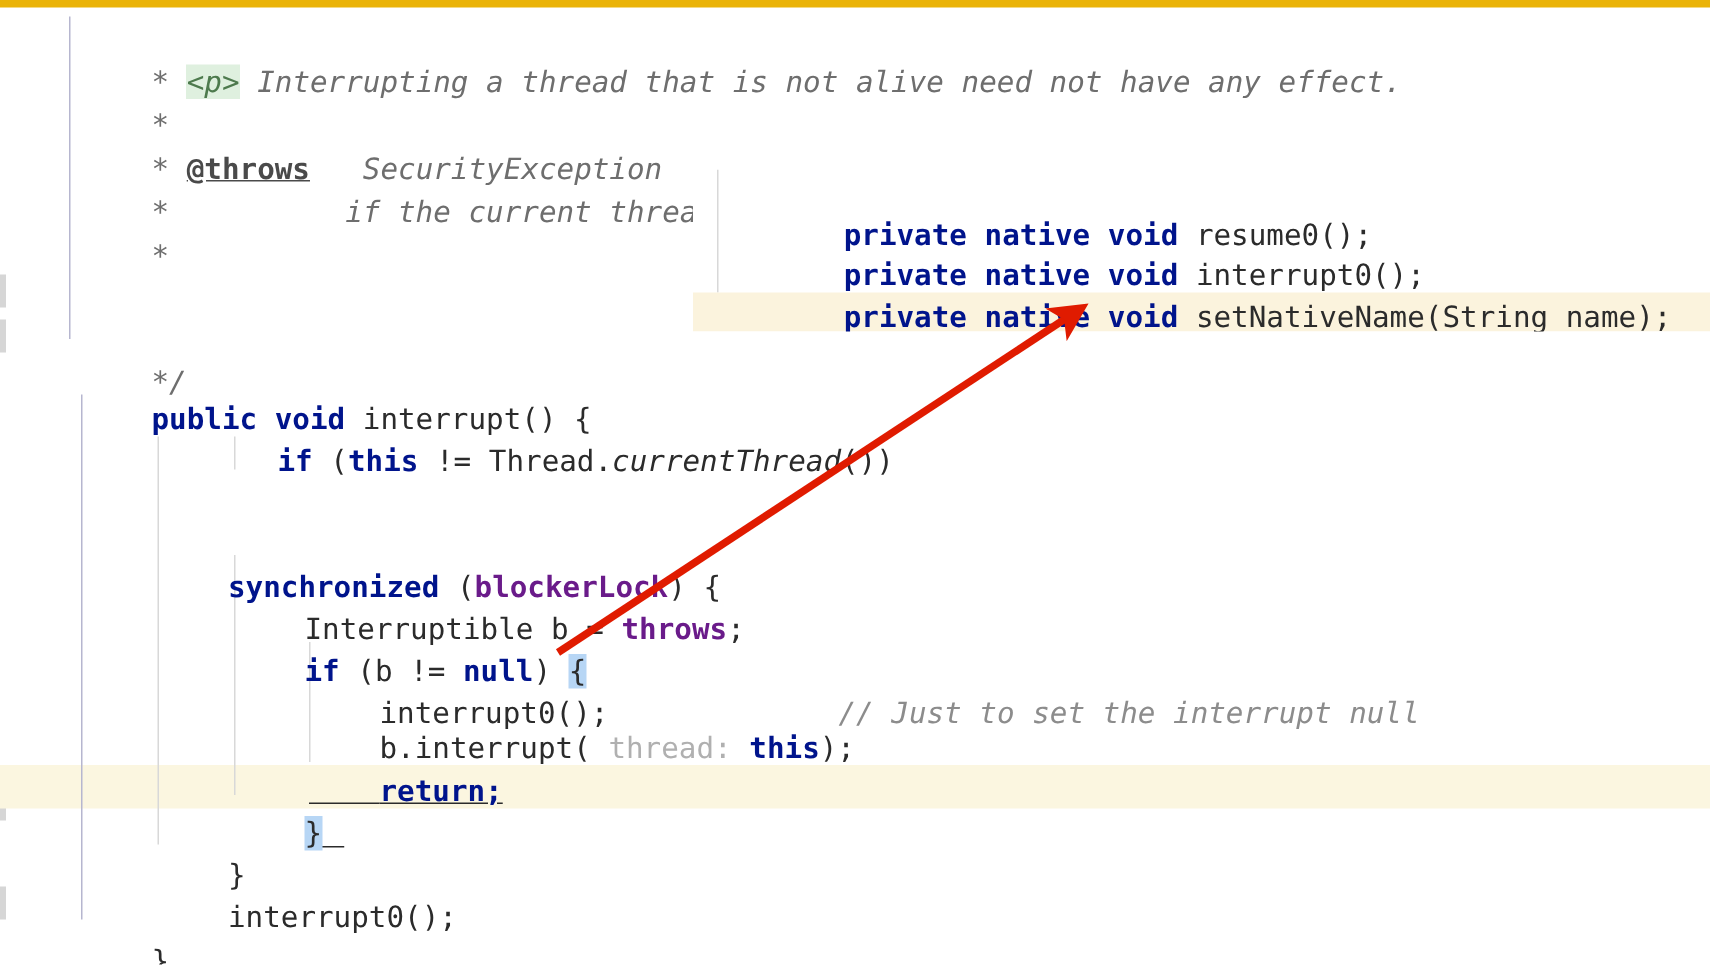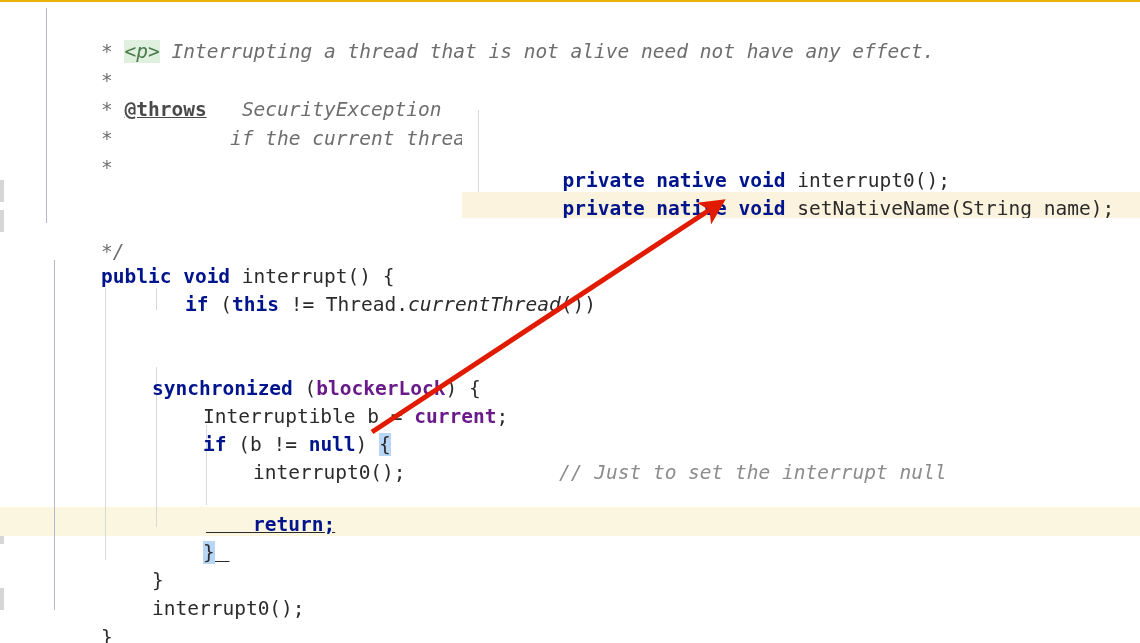--- a/index.html
+++ b/index.html
@@ -15,21 +15,21 @@
     font-family: "DejaVu Sans Mono", "Liberation Mono", monospace;
   }
 
   
   #editor {
     position: absolute;
     left: 0; top: 0;
     width: 1140px;
     height: 643px;
     background: #ffffff;
-    border-top: 2px solid #eab308;
+    border-top: 5px solid #eab308;
     box-sizing: border-box;
     overflow: hidden;
   }
 
   
   .gutter-strip {
     position: absolute;
     left: 0;
     width: 4px;
     background: #d6d6d6;
@@ -179,34 +179,37 @@
   <div class="line" style="left:105px;top:259px;padding-left:33px;">
     <span class="kw">if</span><span class="plain"> (</span><span class="kw">this</span><span class="plain"> != Thread.</span><span class="ital">currentThread</span><span class="plain">())</span>
   </div>
 
 
   <div class="line" style="left:105px;top:343px;">
     <span class="kw">synchronized</span><span class="plain"> (</span><span class="kw2">blockerLock</span><span class="plain">) {</span>
   </div>
 
   <div class="line" style="left:156px;top:371px;">
-    <span class="plain">Interruptible b = </span><span class="kw2">current</span><span class="plain">;</span>
+    <span class="plain">Interruptible b = </span><span class="kw2">throws</span><span class="plain">;</span>
   </div>
 
   <div class="line" style="left:156px;top:399px;">
     <span class="kw">if</span><span class="plain"> (b != </span><span class="kw">null</span><span class="plain">) </span><span class="brace-hl">{</span>
   </div>
 
   <div class="line" style="left:206px;top:427px;">
     <span class="plain">interrupt0();</span>
   </div>
   <div class="line" style="left:512px;top:427px;">
     <span class="comment">// Just to set the interrupt null</span>
   </div>
 
+  <div class="line" style="left:206px;top:450px;">
+    <span class="plain">b.interrupt(</span><span class="hint"> thread: </span><span class="kw">this</span><span class="plain">);</span>
+  </div>
 
   <div class="line" style="left:206px;top:479px;text-decoration:underline;">
     <span class="kw">return;</span>
   </div>
 
   <div class="line" style="left:156px;top:507px;">
     <span class="brace-hl">}</span>
   </div>
 
   <div class="line" style="left:105px;top:535px;">
@@ -218,20 +221,23 @@
   </div>
 
   <div class="line" style="left:54px;top:592px;">
     <span class="plain">}</span>
   </div>
 
   <div id="popup">
     <div class="popup-guide"></div>
     <div class="popup-band"></div>
 
+    <div class="pline" style="left:30px;top:0px;">
+      <span class="kw">private native void </span><span class="plain">resume0();</span>
+    </div>
 
     <div class="pline" style="left:30px;top:27px;">
       <span class="kw">private native void </span><span class="plain">interrupt0();</span>
     </div>
 
     <div class="pline" style="left:30px;top:55px;">
       <span class="kw">private native void </span><span class="plain">setNativeName(String name);</span>
     </div>
   </div>
 

